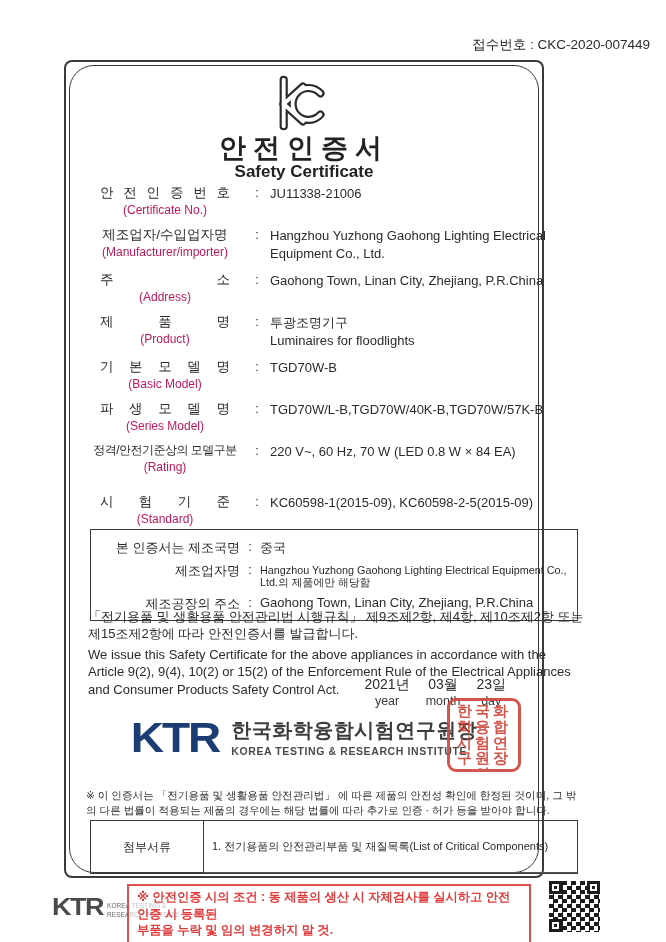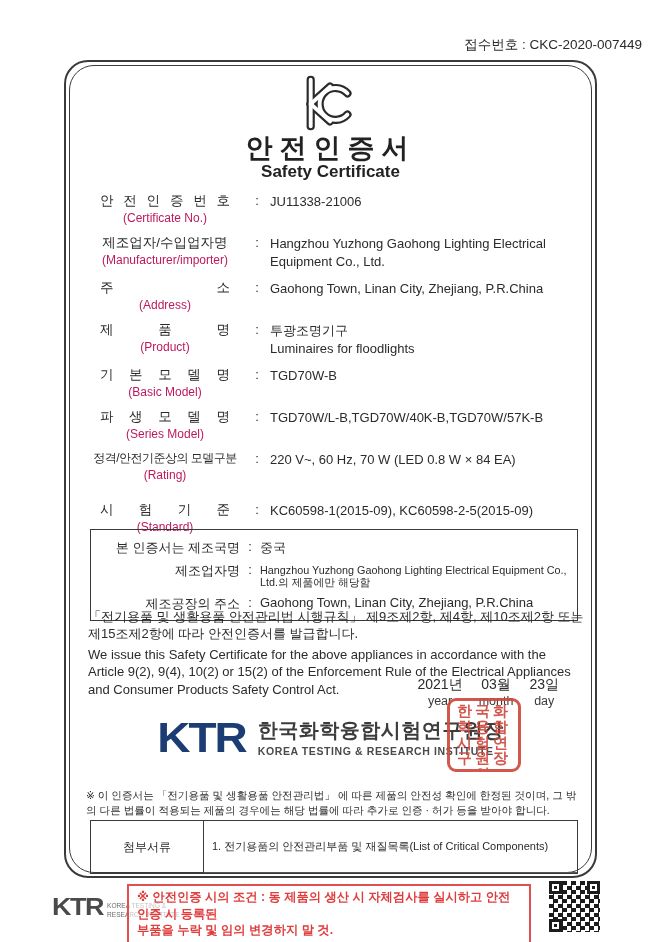--- a/index.html
+++ b/index.html
@@ -1,34 +1,34 @@
 <!DOCTYPE html>
 <html><head>
 <meta charset="utf-8">
 <style>
   html,body{margin:0;padding:0;}
   body{
     width:666px;height:942px;position:relative;background:#ffffff;
     font-family:"Liberation Sans","DejaVu Sans",sans-serif;color:#2b2b2b;
     overflow:hidden;
   }
-  .receipt{position:absolute;top:36px;right:24px;font-size:13.5px;color:#2b2b2b;}
-  
-  .cert{position:absolute;left:64px;top:60px;width:533px;height:818px;
-    border:2.5px solid #3a3a3a;border-radius:24px;padding:3px;box-sizing:border-box;}
+  .receipt{position:absolute;top:36px;right:16px;font-size:13.5px;color:#2b2b2b;}
+  
+  .cert{position:absolute;left:64px;top:60px;width:480px;height:818px;
+    border:2.5px solid #3a3a3a;border-radius:8px;padding:3px;box-sizing:border-box;}
   .cert-inner{width:100%;height:100%;border:1.5px solid #3a3a3a;border-radius:25px;
     position:relative;box-sizing:border-box;}
   
   .kc-logo{position:absolute;top:8px;left:0;width:100%;text-align:center;}
   .cert-title{position:absolute;top:64px;width:100%;text-align:center;
     font-size:27px;font-weight:bold;letter-spacing:7px;color:#222;}
   .cert-subtitle{position:absolute;top:96px;width:100%;text-align:center;
     font-size:17px;font-weight:bold;color:#222;}
   
-  .fields{position:absolute;top:126px;left:16px;width:498px;}
+  .fields{position:absolute;top:118px;left:16px;width:498px;}
   .frow{display:flex;align-items:flex-start;margin-bottom:9px;}
   .flabel{width:158px;flex:none;text-align:center;}
   .flabel .ko{font-size:13.5px;color:#2b2b2b;}
   .flabel .ko.just{text-align:justify;text-align-last:justify;padding:0 14px;box-sizing:border-box;}
   .flabel .ko.tight{font-size:12px;letter-spacing:-0.5px;}
   .flabel .en{font-size:12px;color:#be185d;margin-top:1px;}
   .fcolon{width:26px;flex:none;text-align:center;font-size:13px;padding-top:1px;}
   .fvalue{flex:1;font-size:13px;line-height:1.35;padding-top:1px;color:#2b2b2b;}
   .frow.gap-top{margin-top:19px;}
   

